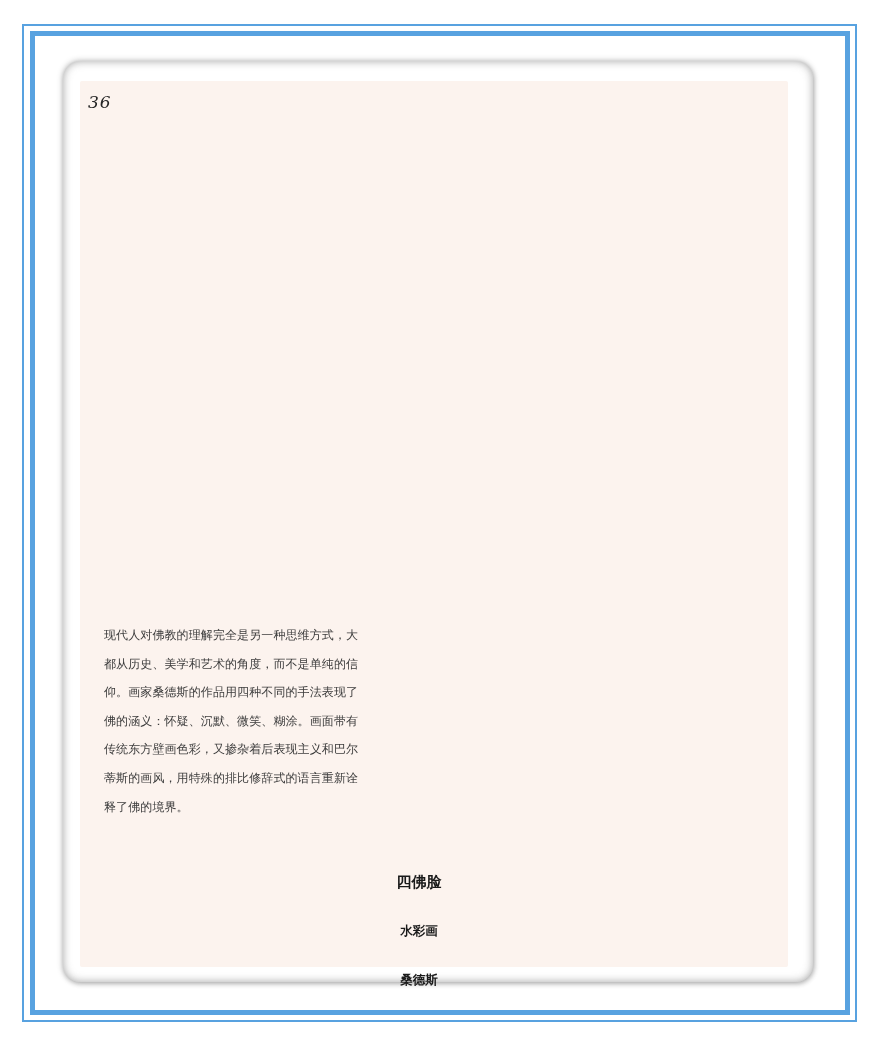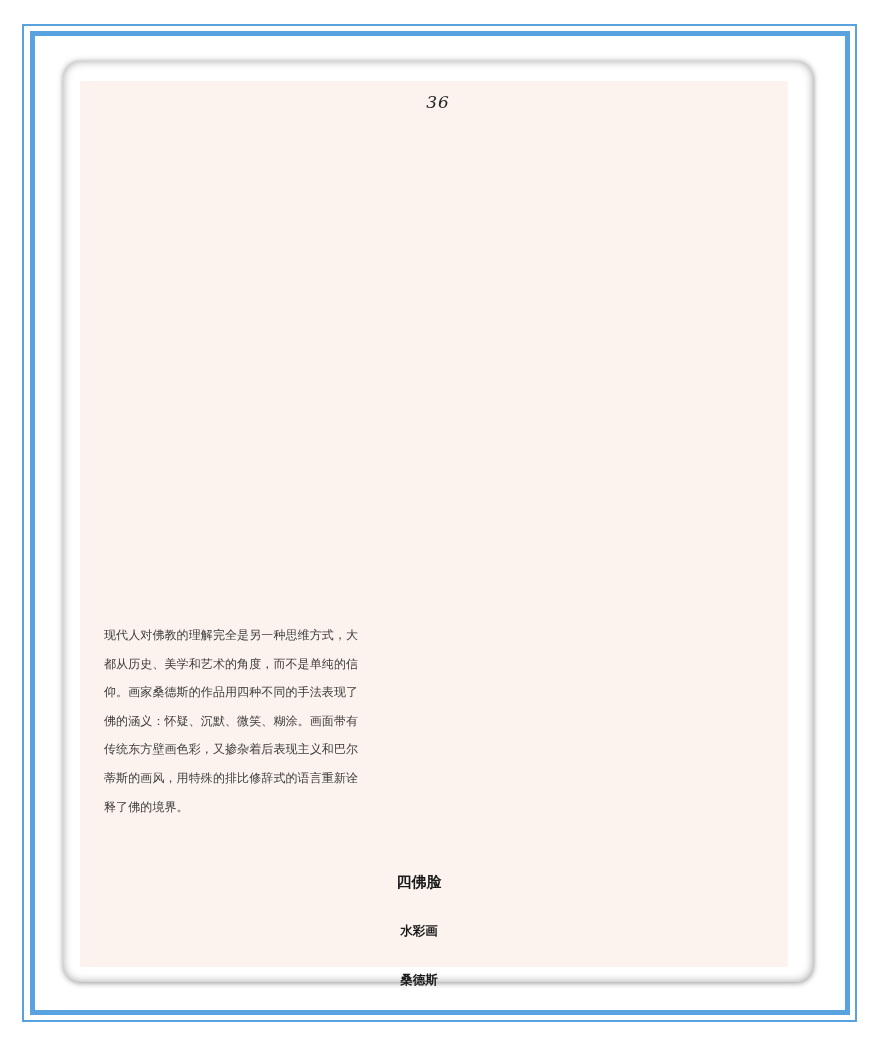--- a/index.html
+++ b/index.html
@@ -22,21 +22,21 @@
   
   .page{position:absolute;left:63px;top:61px;width:750px;height:921px;
     background:#ffffff;border-radius:17px;
     box-shadow:0 0 6px rgba(0,0,0,0.28),
                1px 2px 5px rgba(0,0,0,0.18),
                inset 0 0 9px rgba(105,105,105,0.60);}
   .paper{position:absolute;left:17px;top:20px;right:25px;bottom:15px;
     background:var(--paper-cream);border-radius:2px;}
 
   .page-number{position:absolute;left:0;top:11px;width:100%;
-    text-align:center;padding-left:8px;
+    padding-left:8px;
     font-family:"DejaVu Serif","Liberation Serif",serif;
     font-style:italic;font-size:17px;color:#242424;letter-spacing:1px;}
 
   .paragraph{position:absolute;left:24px;top:540px;width:342px;
     font-size:12px;line-height:28.6px;color:var(--text-dark);
     white-space:pre-line;text-align:justify;letter-spacing:0.1px;}
 
   .caption{position:absolute;left:259px;top:791px;width:160px;text-align:center;
     color:var(--caption-dark);font-weight:bold;}
   .caption-title{font-size:15px;line-height:20px;margin-bottom:6px;}

